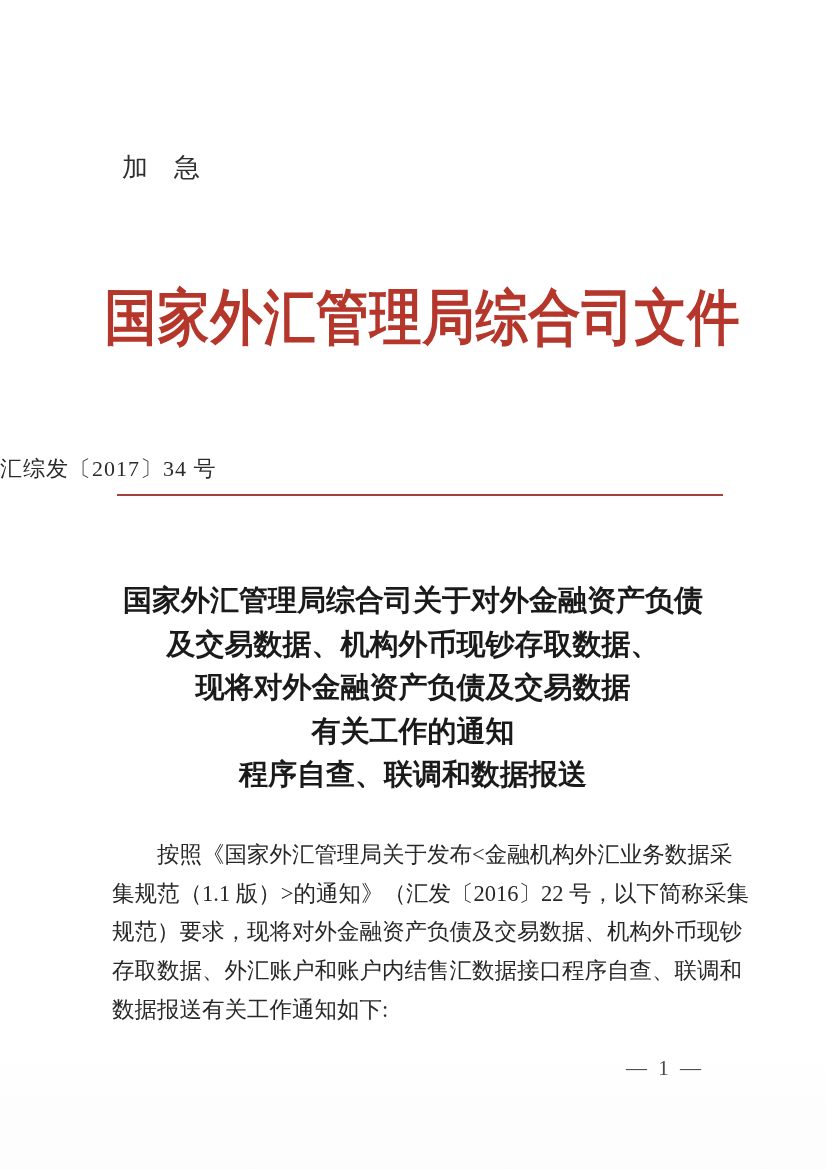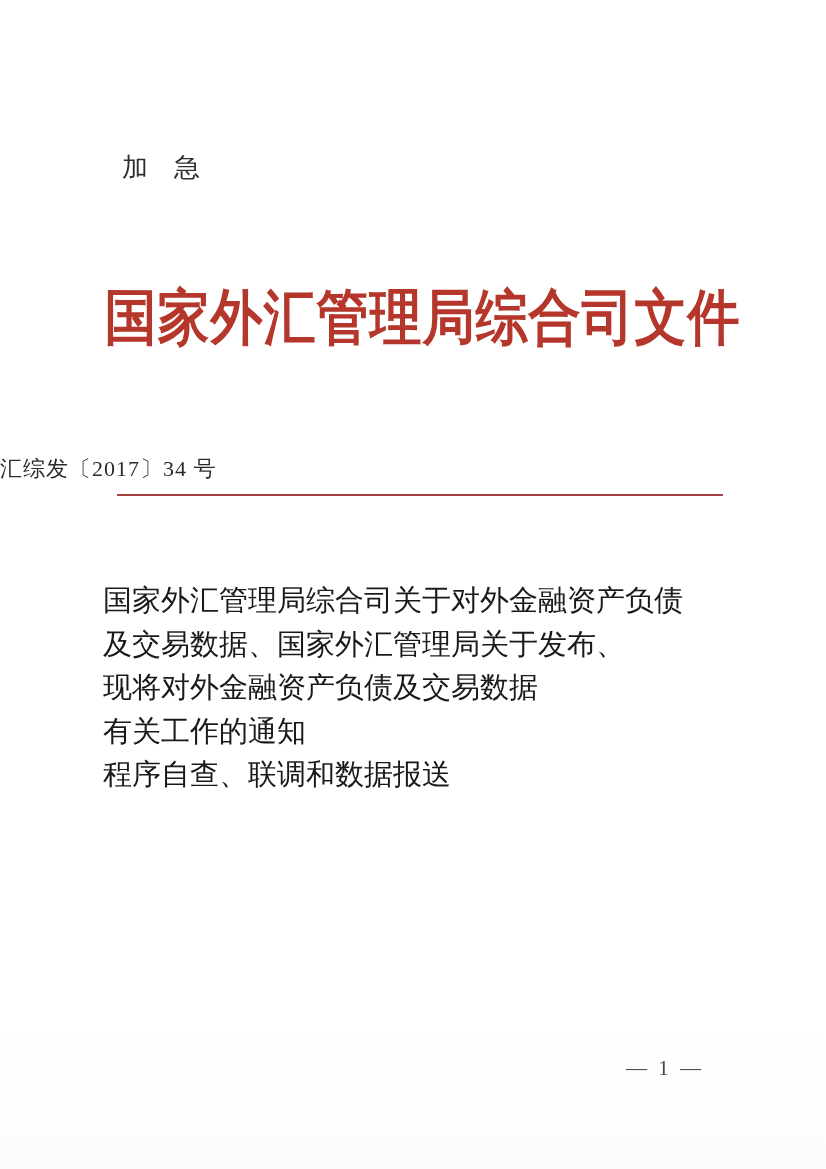--- a/index.html
+++ b/index.html
@@ -57,22 +57,23 @@
     top: 494px;
     width: 606px;
     height: 2px;
     background: #a6403c;
   }
   .notice-title {
     position: absolute;
     left: 103px;
     width: 620px;
     top: 579px;
+    text-align: center;
     font-size: 29px;
-    font-weight: 400;
+    font-weight: 700;
     line-height: 43.5px;
     color: #1a1a1a;
   }
   .notice-title .t-line {
     white-space: nowrap;
   }
   .body-text {
     position: absolute;
     left: 112px;
     top: 836px;
@@ -112,22 +113,29 @@
   <div class="urgency">加　急</div>
 
   <div class="letterhead">国家外汇管理局综合司文件</div>
 
   <div class="docnum">汇综发〔2017〕34 号</div>
 
   <div class="red-rule"></div>
 
   <div class="notice-title">
     <div class="t-line">国家外汇管理局综合司关于对外金融资产负债</div>
-    <div class="t-line">及交易数据、国家外汇管理局关于发布、</div>
+    <div class="t-line">及交易数据、机构外币现钞存取数据、</div>
     <div class="t-line">现将对外金融资产负债及交易数据</div>
     <div class="t-line">有关工作的通知</div>
     <div class="t-line">程序自查、联调和数据报送</div>
   </div>
 
+  <div class="body-text">
+    <div class="b-line first">按照《国家外汇管理局关于发布&lt;金融机构外汇业务数据采</div>
+    <div class="b-line">集规范（1.1 版）&gt;的通知》（汇发〔2016〕22 号，以下简称采集</div>
+    <div class="b-line">规范）要求，现将对外金融资产负债及交易数据、机构外币现钞</div>
+    <div class="b-line">存取数据、外汇账户和账户内结售汇数据接口程序自查、联调和</div>
+    <div class="b-line last">数据报送有关工作通知如下:</div>
+  </div>
 
   <div class="page-number">— 1 —</div>
 
 </div>
 
 </body></html>

